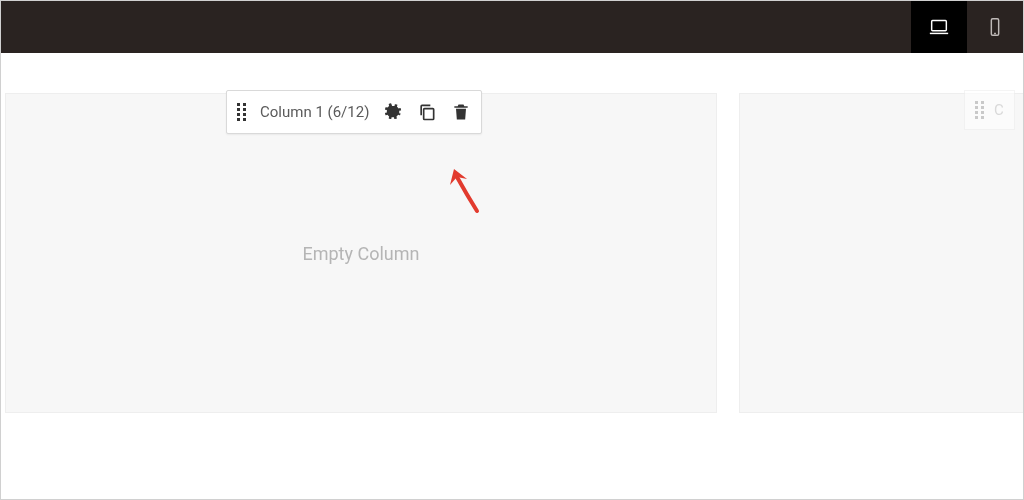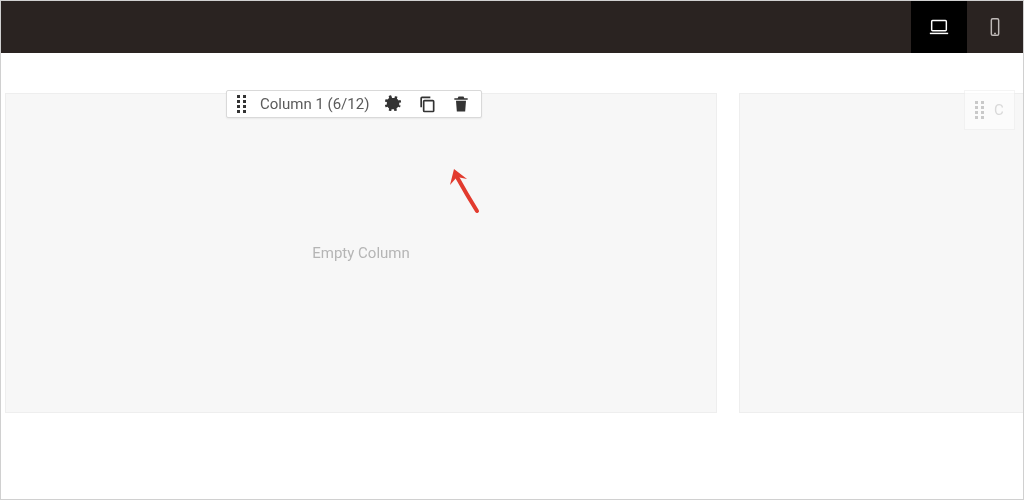--- a/index.html
+++ b/index.html
@@ -9,22 +9,22 @@
   .device-btn { width: 56px; display: flex; align-items: center; justify-content: center; cursor: pointer; }
   .device-btn.active { background: #000; }
   .device-btn svg { width: 22px; height: 22px; }
   .device-btn .ico { fill: none; stroke: #fff; stroke-width: 1.6; }
   .device-btn.inactive .ico { stroke: #bfbab8; }
   .canvas-area { position: relative; height: calc(500px - 52px - 2px); overflow: hidden; }
   .columns-row { position: absolute; left: 4px; right: -200px; top: 40px; display: flex; gap: 22px; }
   .col { background: #f7f7f7; border: 1px solid #eee; position: relative; }
   .col-main { flex: 0 0 712px; height: 320px; display:flex; align-items:center; justify-content:center; }
   .col-side { flex: 0 0 420px; height: 320px; }
-  .empty-text { color: #b5b5b5; font-size: 15px; }
-  .col-toolbar { position: absolute; top: -4px; left: 220px; background: #fff; border: 1px solid #d9d9d9; border-radius: 2px; box-shadow: 0 1px 2px rgba(0,0,0,0.06); height: 28px; display:flex; align-items:center; padding: 0 10px; gap: 14px; }
+  .empty-text { color: #b5b5b5; font-size: 18px; }
+  .col-toolbar { position: absolute; top: -4px; left: 220px; background: #fff; border: 1px solid #d9d9d9; border-radius: 2px; box-shadow: 0 1px 2px rgba(0,0,0,0.06); height: 44px; display:flex; align-items:center; padding: 0 10px; gap: 14px; }
   .col-toolbar .label { color: #5b5b5b; font-size: 15px; }
   .tb-btn { display:flex; align-items:center; justify-content:center; cursor:pointer; }
   .tb-btn svg { width: 20px; height: 20px; display:block; }
   .tb-btn .ico-dark { fill: #333; }
   .drag-glyph { display:grid; grid-template-columns: repeat(2, 3px); grid-auto-rows: 3px; gap: 2px 3px; }
   .drag-glyph span { width:3px; height:3px; background:#333; }
   .side-toolbar { position:absolute; top:-4px; left:224px; background:#fff; border:1px solid #eee; height:40px; display:flex; align-items:center; padding:0 10px; gap:10px; opacity:0.6; }
   .side-toolbar .label { color:#c6c6c6; font-size:15px; }
   .arrow { position:absolute; left: 436px; top: 108px; pointer-events:none; }
   .arrow svg { width: 54px; height: 54px; }

